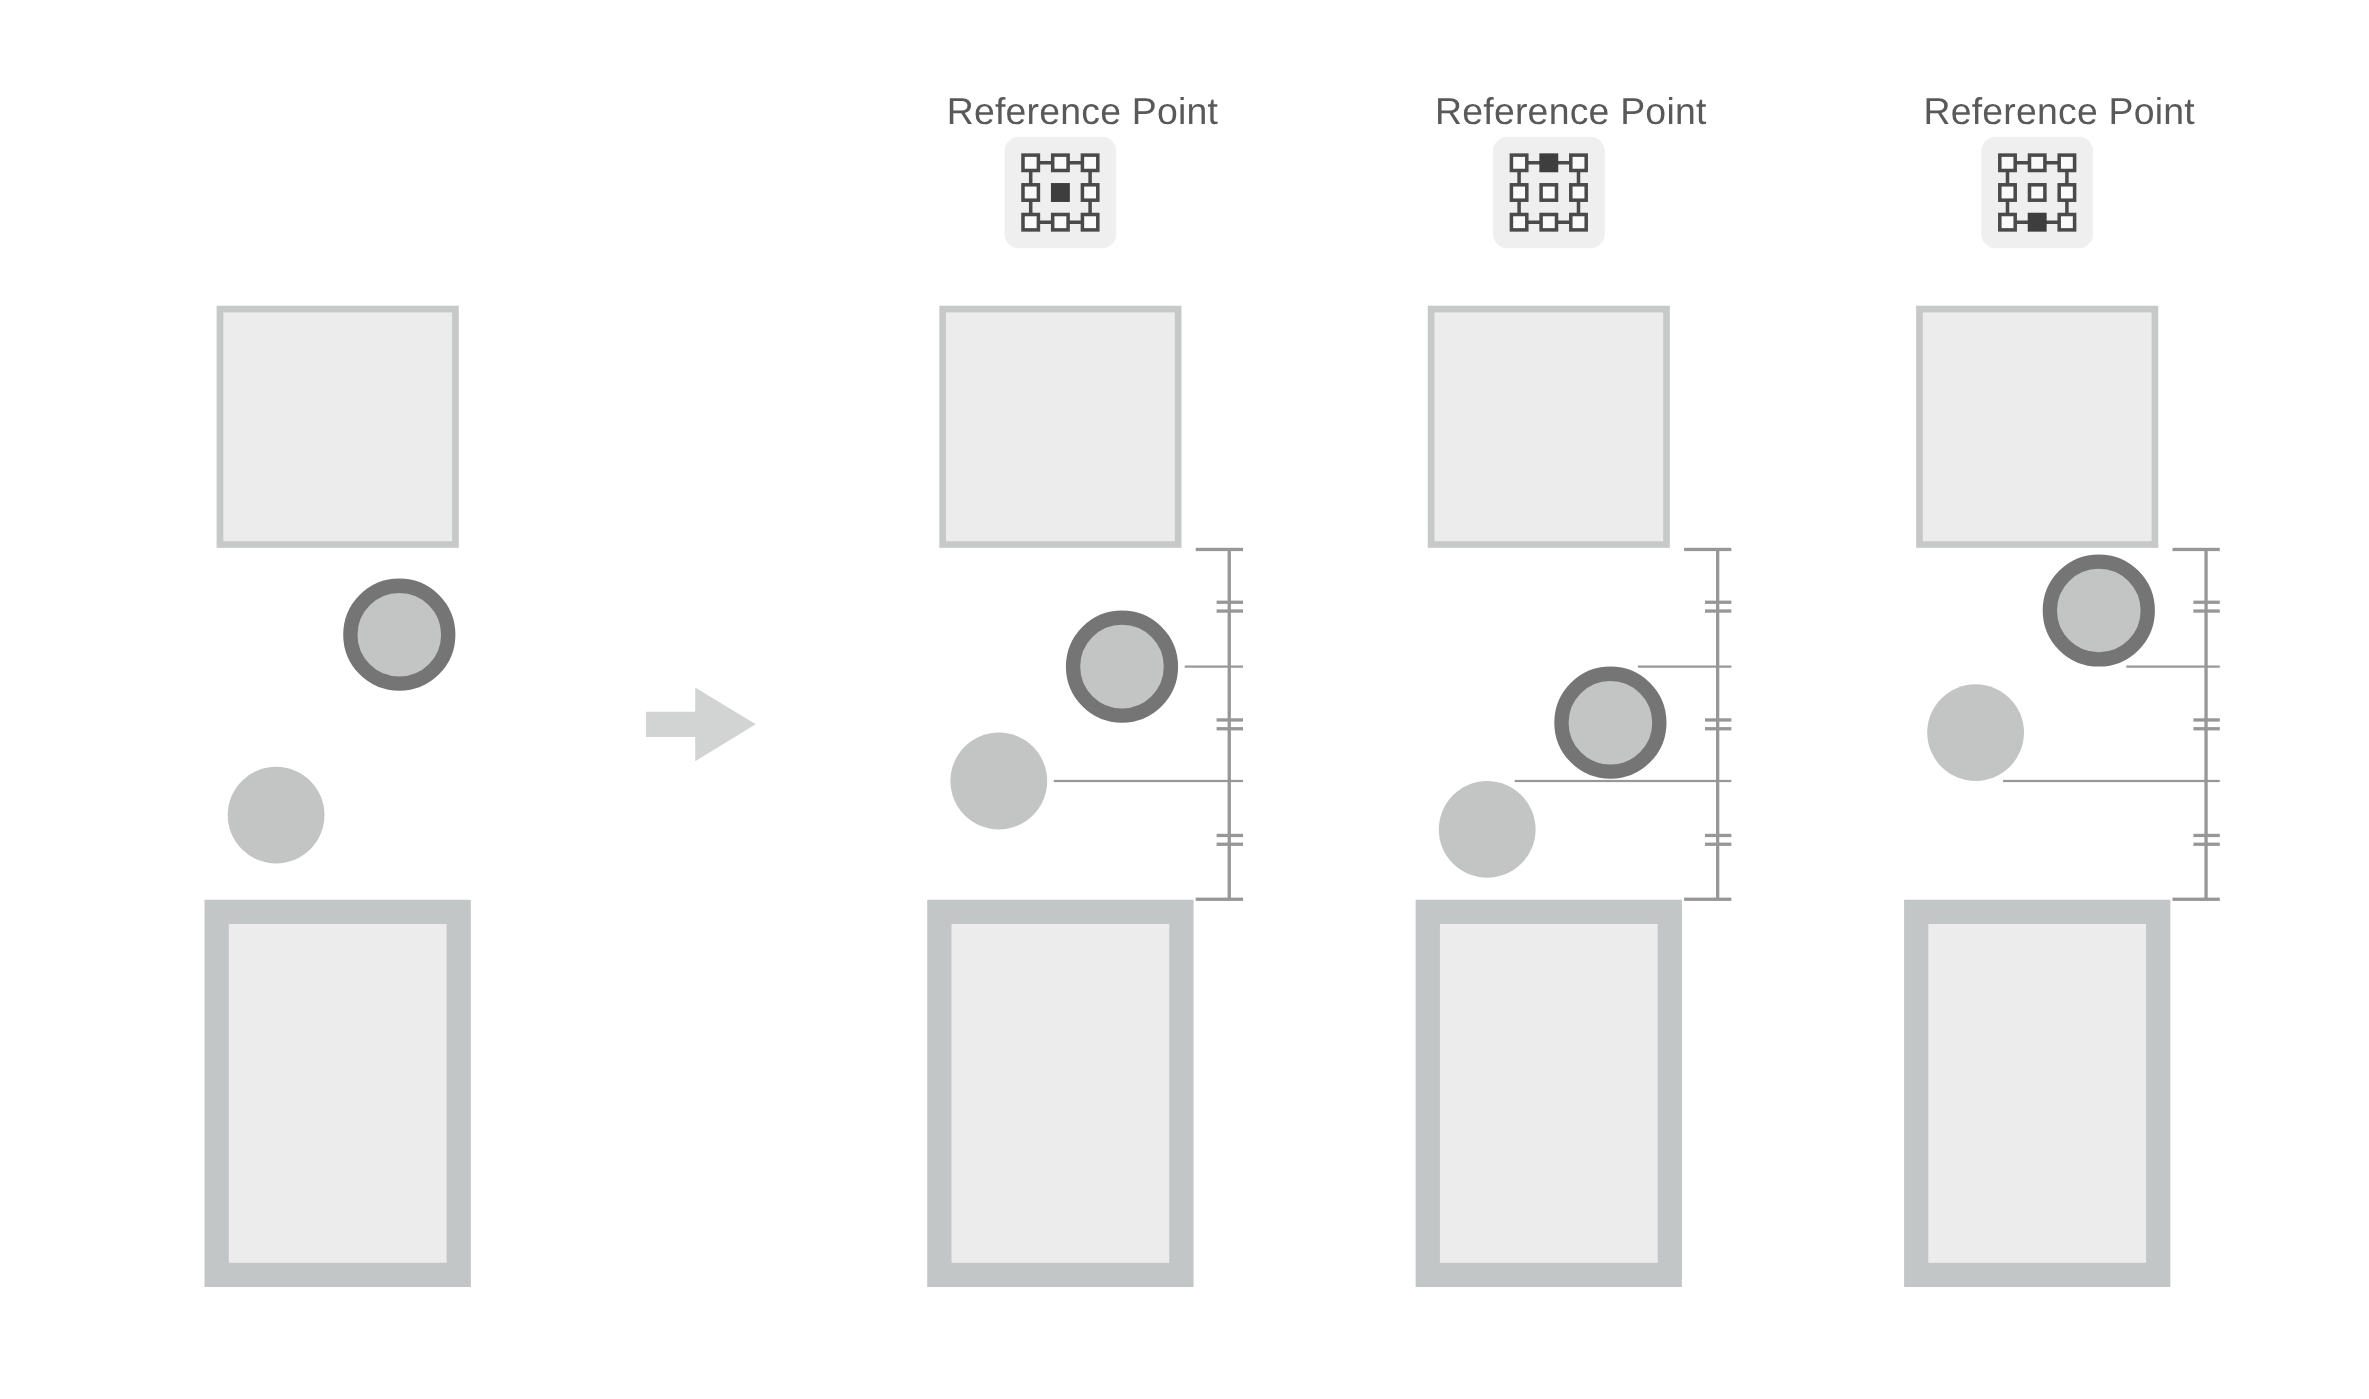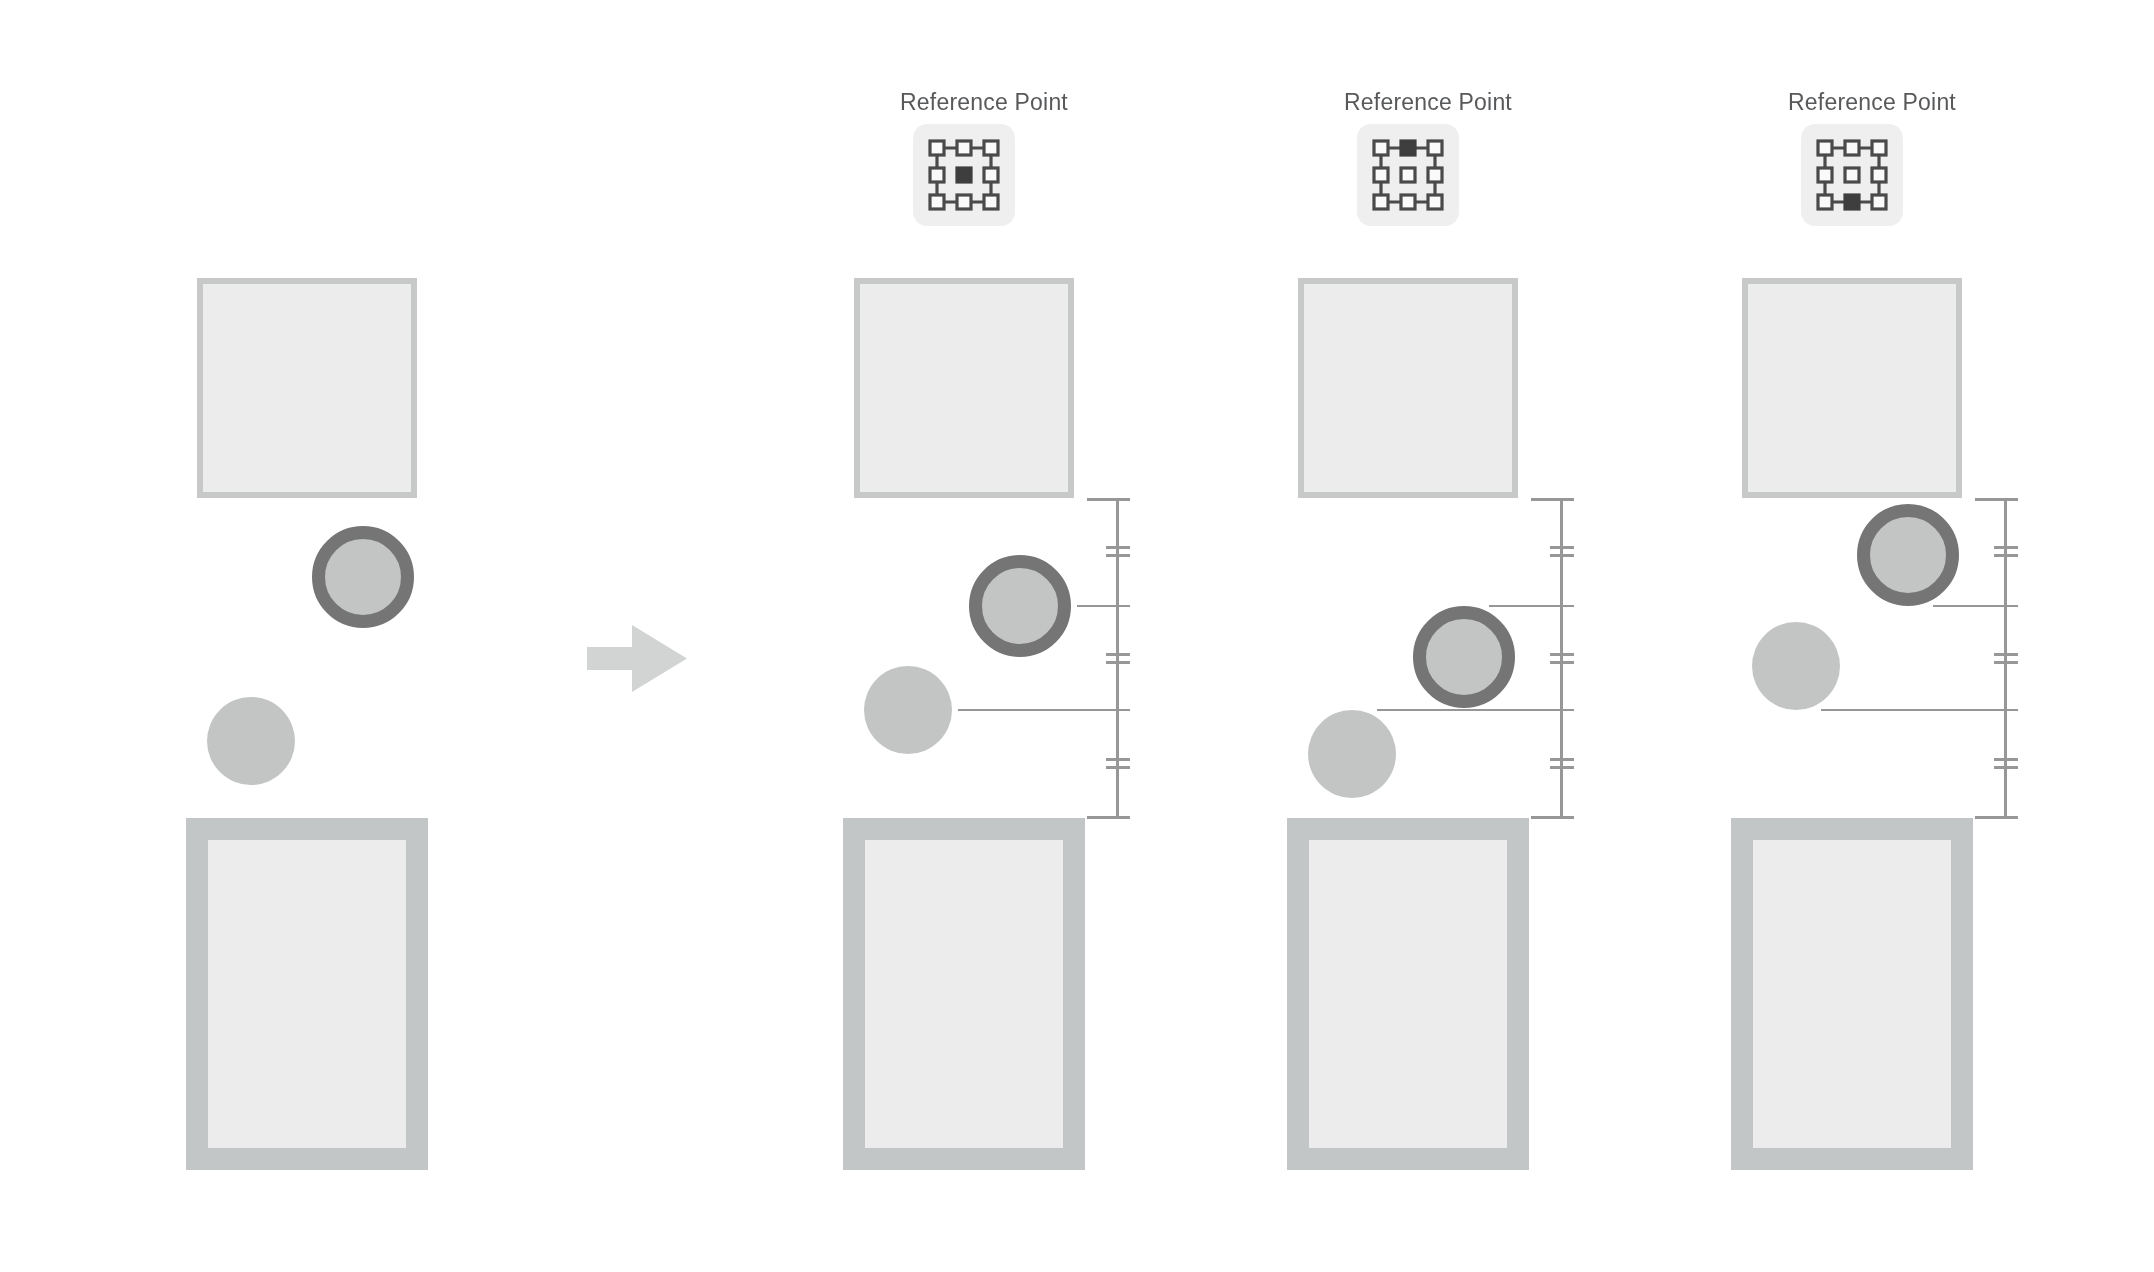--- a/index.html
+++ b/index.html
@@ -8,21 +8,21 @@
     font-family:"Liberation Sans",sans-serif;overflow:hidden;
   }
   .panel{position:absolute;top:0;width:310px;height:1272px;}
   .panel--p1{left:172px;}
   .panel--p2{left:829px;}
   .panel--p3{left:1273px;}
   .panel--p4{left:1717px;}
 
   .panel-label{
     position:absolute;top:84px;left:-45px;width:400px;
-    text-align:center;font-size:23px;line-height:36px;color:#58595b;
+    text-align:center;font-size:34px;line-height:36px;color:#58595b;
     letter-spacing:0.2px;
   }
   .reficon{position:absolute;top:124px;left:84px;width:102px;height:102px;}
   .reficon svg{display:block;width:102px;height:102px;}
   .icon-bg{fill:#efefef;}
   .icon-ring{fill:none;stroke:#4a4a4a;stroke-width:3.2;}
   .icon-cell{fill:#fafafa;stroke:#4a4a4a;stroke-width:3.2;}
   .icon-cell.active{fill:#3e3e3e;stroke:#3e3e3e;}
 
   .shape{position:absolute;box-sizing:border-box;}

